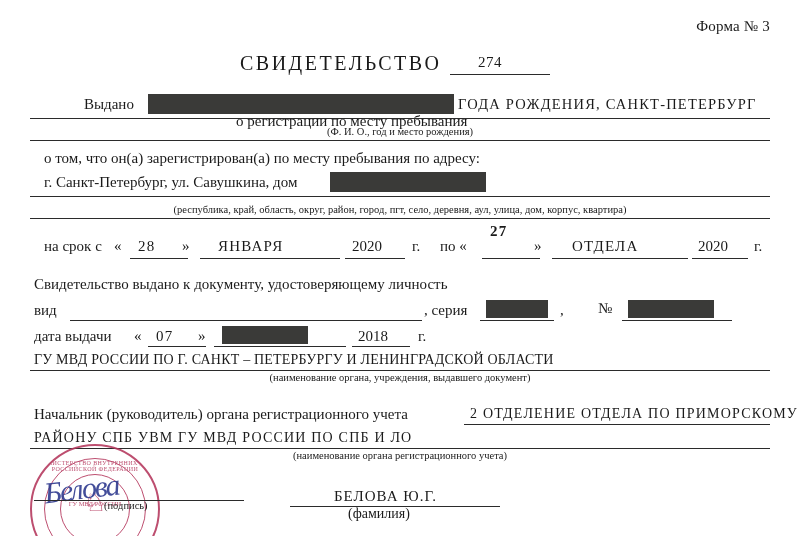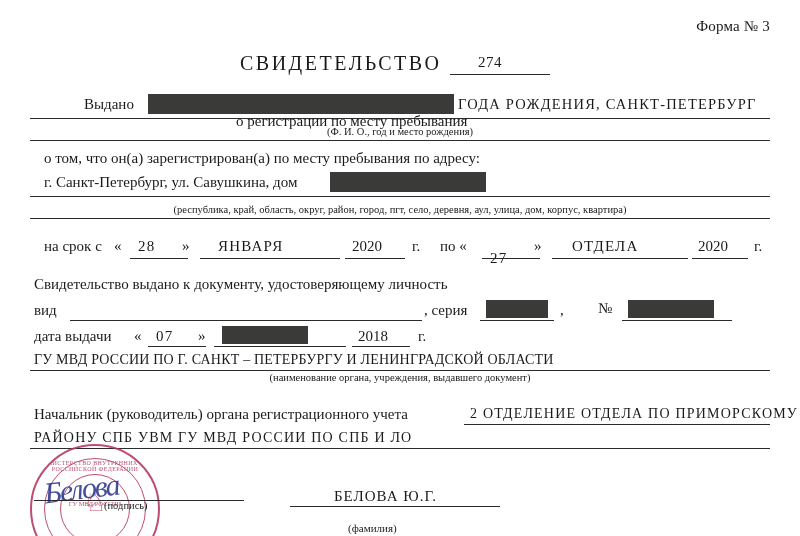--- a/index.html
+++ b/index.html
@@ -162,22 +162,21 @@
     position: absolute;
     left: 334px;
     top: 488px;
     font-size: 15px;
     letter-spacing: 1px;
   }
   .fam-caption {
     position: absolute;
     left: 348px;
     top: 506px;
-    font-size: 11px;
-    margin-top: 16px;
+    font-size: 14px;
   }
 </style>
 </head>
 <body>
 
 <div class="page">
 
   <div class="form-no">Форма № 3</div>
 
   <div class="title">СВИДЕТЕЛЬСТВО</div>
@@ -203,21 +202,21 @@
   <div class="row" style="top:238px; left:114px;">«</div>
   <div class="row spaced" style="top:238px; left:138px;">28</div>
   <div class="row" style="top:238px; left:182px;">»</div>
   <div class="rule" style="left:130px; top:258px; width:58px;"></div>
   <div class="row spaced" style="top:238px; left:218px;">ЯНВАРЯ</div>
   <div class="rule" style="left:200px; top:258px; width:140px;"></div>
   <div class="row" style="top:238px; left:352px;">2020</div>
   <div class="rule" style="left:345px; top:258px; width:60px;"></div>
   <div class="row" style="top:238px; left:412px;">г.</div>
   <div class="row" style="top:238px; left:440px;">по «</div>
-  <div class="row spaced" style="top:250px; left:490px;">27</div>
+  <div class="row spaced" style="top:223px; left:490px;font-weight:bold;">27</div>
   <div class="row" style="top:238px; left:534px;">»</div>
   <div class="rule" style="left:482px; top:258px; width:58px;"></div>
   <div class="row spaced" style="top:238px; left:572px;">ОТДЕЛА</div>
   <div class="rule" style="left:552px; top:258px; width:136px;"></div>
   <div class="row" style="top:238px; left:698px;">2020</div>
   <div class="rule" style="left:692px; top:258px; width:56px;"></div>
   <div class="row" style="top:238px; left:754px;">г.</div>
 
   <div class="row" style="top:276px; left:34px;">Свидетельство выдано к документу, удостоверяющему личность</div>
 
@@ -244,20 +243,21 @@
 
   <div class="row" style="top:352px; left:34px; font-size:14px; letter-spacing:0.2px;">ГУ  МВД  РОССИИ  ПО  Г. САНКТ – ПЕТЕРБУРГУ  И  ЛЕНИНГРАДСКОЙ ОБЛАСТИ</div>
   <div class="rule" style="left:30px; top:370px; width:740px;"></div>
   <div class="caption" style="left:30px; top:372px; width:740px;">(наименование органа, учреждения, выдавшего документ)</div>
 
   <div class="row" style="top:406px; left:34px;">Начальник (руководитель) органа регистрационного учета</div>
   <div class="row spaced" style="top:406px; left:470px; font-size:14px;">2 ОТДЕЛЕНИЕ ОТДЕЛА  ПО ПРИМОРСКОМУ</div>
   <div class="rule" style="left:464px; top:424px; width:306px;"></div>
   <div class="row spaced" style="top:430px; left:34px; font-size:14px;">РАЙОНУ СПБ УВМ  ГУ  МВД РОССИИ  ПО СПБ  И  ЛО</div>
   <div class="rule" style="left:30px; top:448px; width:740px;"></div>
+  <div class="caption" style="left:30px; top:450px; width:740px;">(наименование органа регистрационного учета)</div>
 
   <div class="stamp">
     <div class="stamp-inner"></div>
     <div class="stamp-inner2"></div>
     <div class="stamp-text-top">МИНИСТЕРСТВО ВНУТРЕННИХ ДЕЛ РОССИЙСКОЙ ФЕДЕРАЦИИ</div>
     <div class="eagle">♘</div>
     <div class="stamp-mid">ГУ МВД РОССИИ</div>
 
   </div>
 

